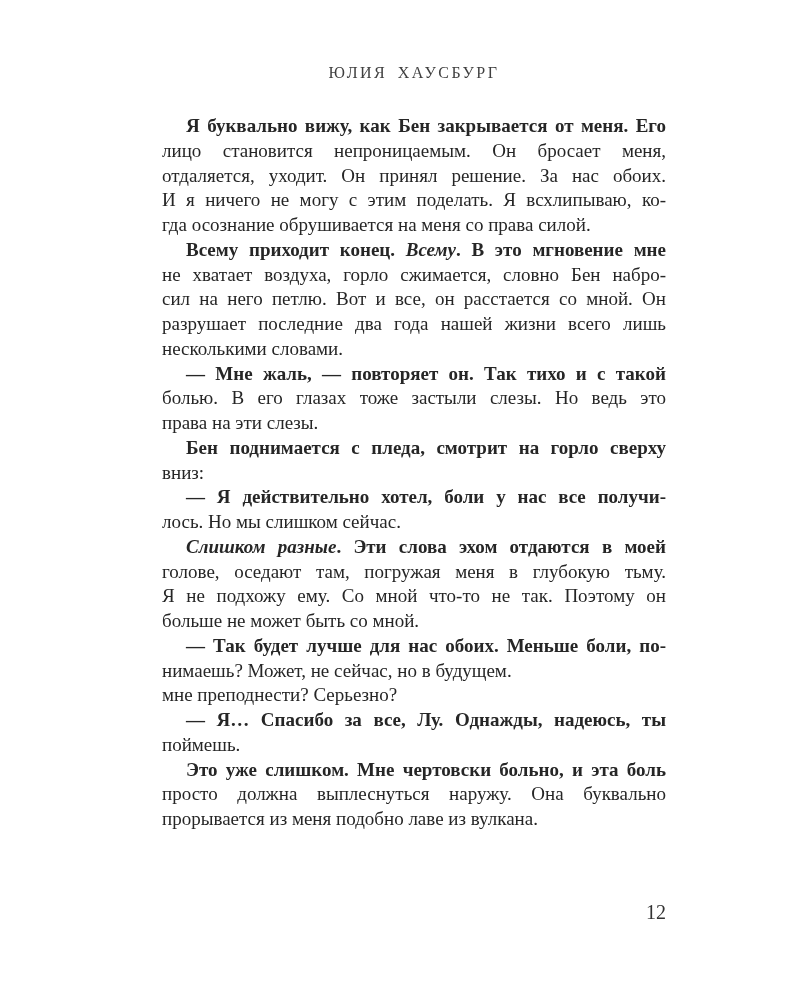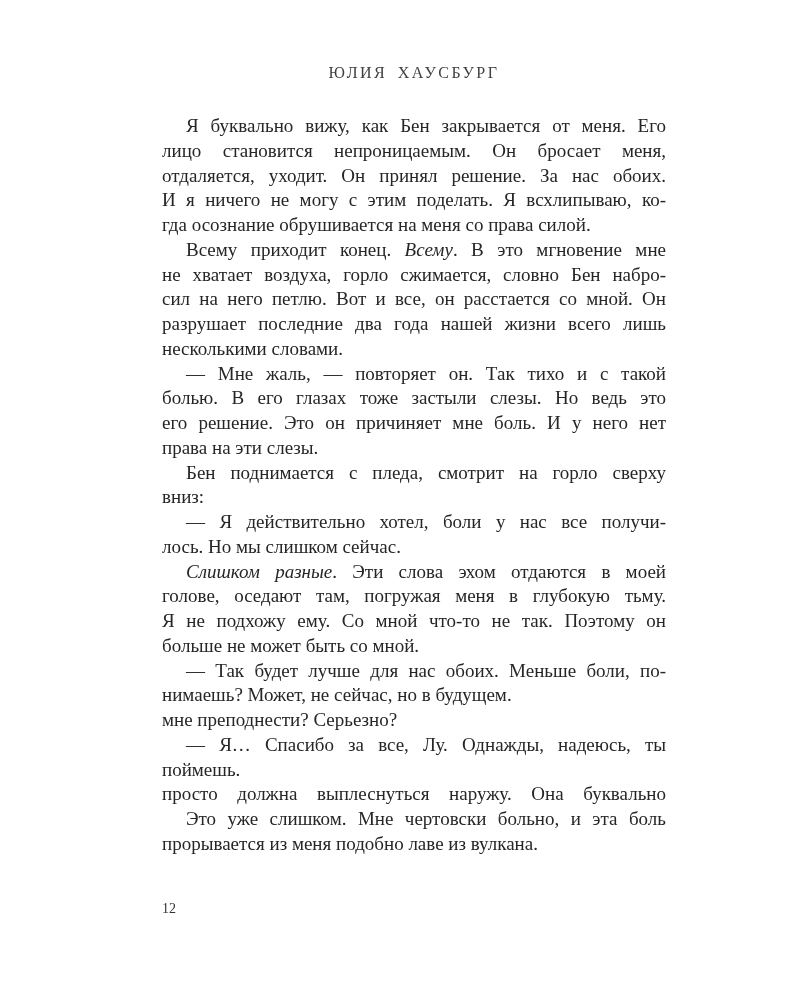--- a/index.html
+++ b/index.html
@@ -33,30 +33,30 @@
     line-height: 24.75px;
   }
   .paragraph { margin: 0; padding: 0; }
   .line {
     text-align: justify;
     text-align-last: justify;
     white-space: normal;
     overflow: hidden;
     height: 24.75px;
   }
-  .line.first { text-indent: 24px; }
+  .line.first { text-indent: 24px; font-weight: bold; }
   .line.last { text-align-last: left; }
   .italic { font-style: italic; }
   .page-number {
     position: absolute;
     top: 901px;
     left: 162px;
     width: 504px;
-    text-align: left;
-    font-size: 14px;
+    text-align: right;
+    font-size: 20px;
     color: #333333;
   }
 </style>
 </head>
 <body>
 
 <div class="page">
   <div class="running-header">ЮЛИЯ ХАУСБУРГ</div>
 
   <div class="page-body">
@@ -70,21 +70,20 @@
       <div class="paragraph">
         <div class="line first"><span>Всему приходит конец. </span><span class="italic">Всему</span><span>. В это мгновение мне</span></div>
         <div class="line"><span>не хватает воздуха, горло сжимается, словно Бен набро-</span></div>
         <div class="line"><span>сил на него петлю. Вот и все, он расстается со мной. Он</span></div>
         <div class="line"><span>разрушает последние два года нашей жизни всего лишь</span></div>
         <div class="line last"><span>несколькими словами.</span></div>
       </div>
       <div class="paragraph">
         <div class="line first"><span>— Мне жаль, — повторяет он. Так тихо и с такой</span></div>
         <div class="line"><span>болью. В его глазах тоже застыли слезы. Но ведь это</span></div>
-        <div class="line"><span>его решение. Это он причиняет мне боль. И у него нет</span></div>
         <div class="line last"><span>права на эти слезы.</span></div>
       </div>
       <div class="paragraph">
         <div class="line first"><span>Бен поднимается с пледа, смотрит на горло сверху</span></div>
         <div class="line last"><span>вниз:</span></div>
       </div>
       <div class="paragraph">
         <div class="line first"><span>— Я действительно хотел, боли у нас все получи-</span></div>
         <div class="line last"><span>лось. Но мы слишком сейчас.</span></div>
       </div>
@@ -99,20 +98,20 @@
         <div class="line last"><span>нимаешь? Может, не сейчас, но в будущем.</span></div>
       </div>
       <div class="paragraph">
         <div class="line last"><span>мне преподнести? Серьезно?</span></div>
       </div>
       <div class="paragraph">
         <div class="line first"><span>— Я… Спасибо за все, Лу. Однажды, надеюсь, ты</span></div>
         <div class="line last"><span>поймешь.</span></div>
       </div>
       <div class="paragraph">
+        <div class="line first"><span>Это уже слишком. Мне чертовски больно, и эта боль</span></div>
         <div class="line"><span>просто должна выплеснуться наружу. Она буквально</span></div>
-        <div class="line first"><span>Это уже слишком. Мне чертовски больно, и эта боль</span></div>
         <div class="line last"><span>прорывается из меня подобно лаве из вулкана.</span></div>
       </div>
     </div>
 
   <div class="page-number">12</div>
 </div>
 
 </body></html>

